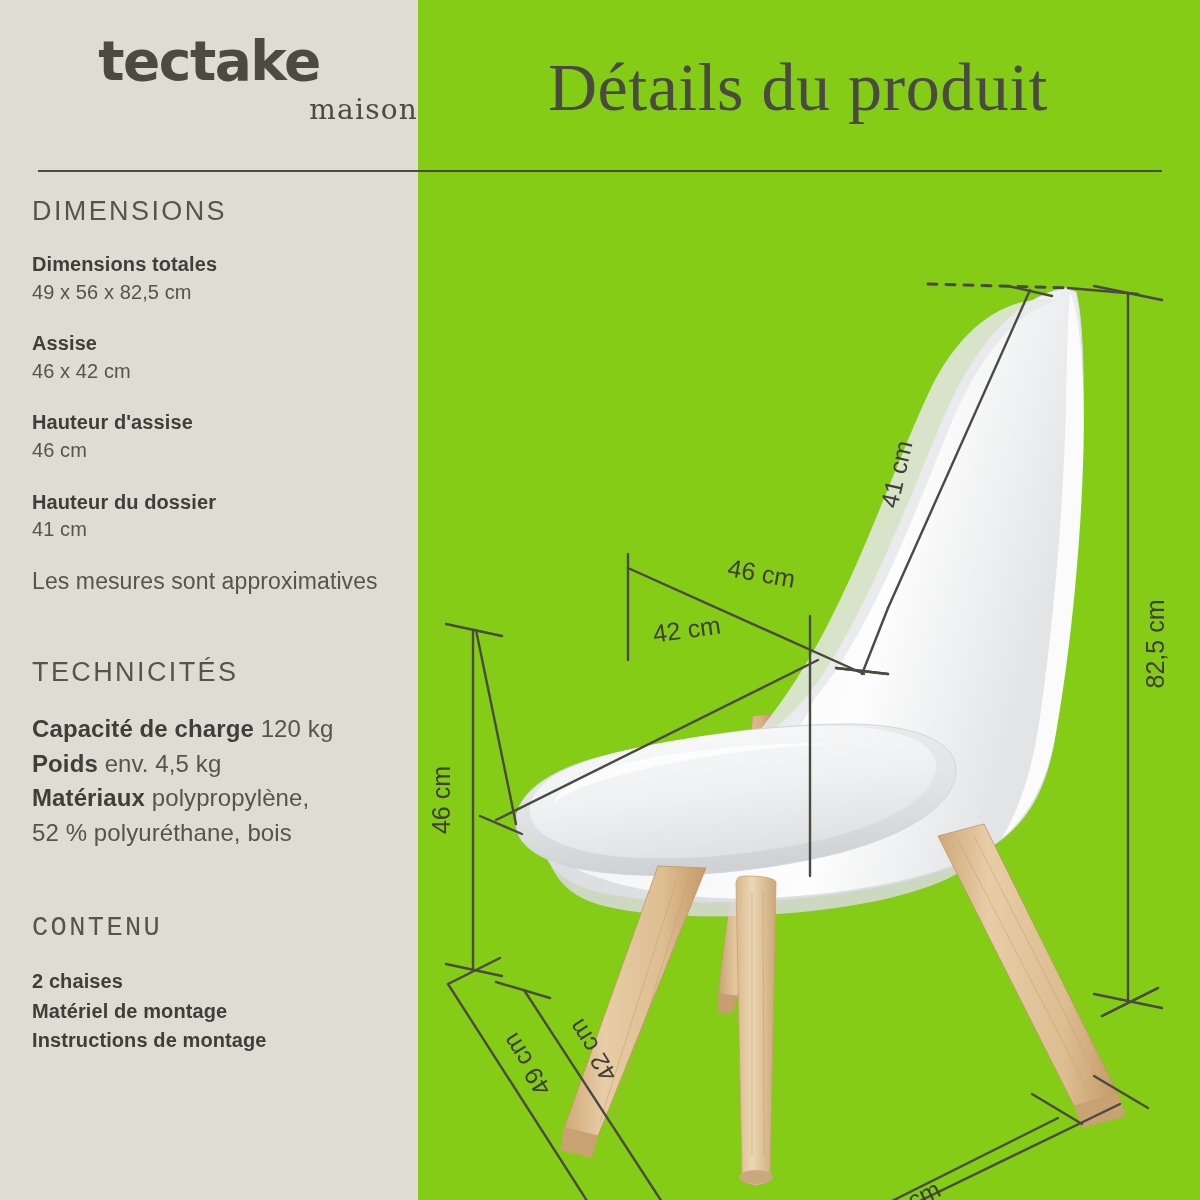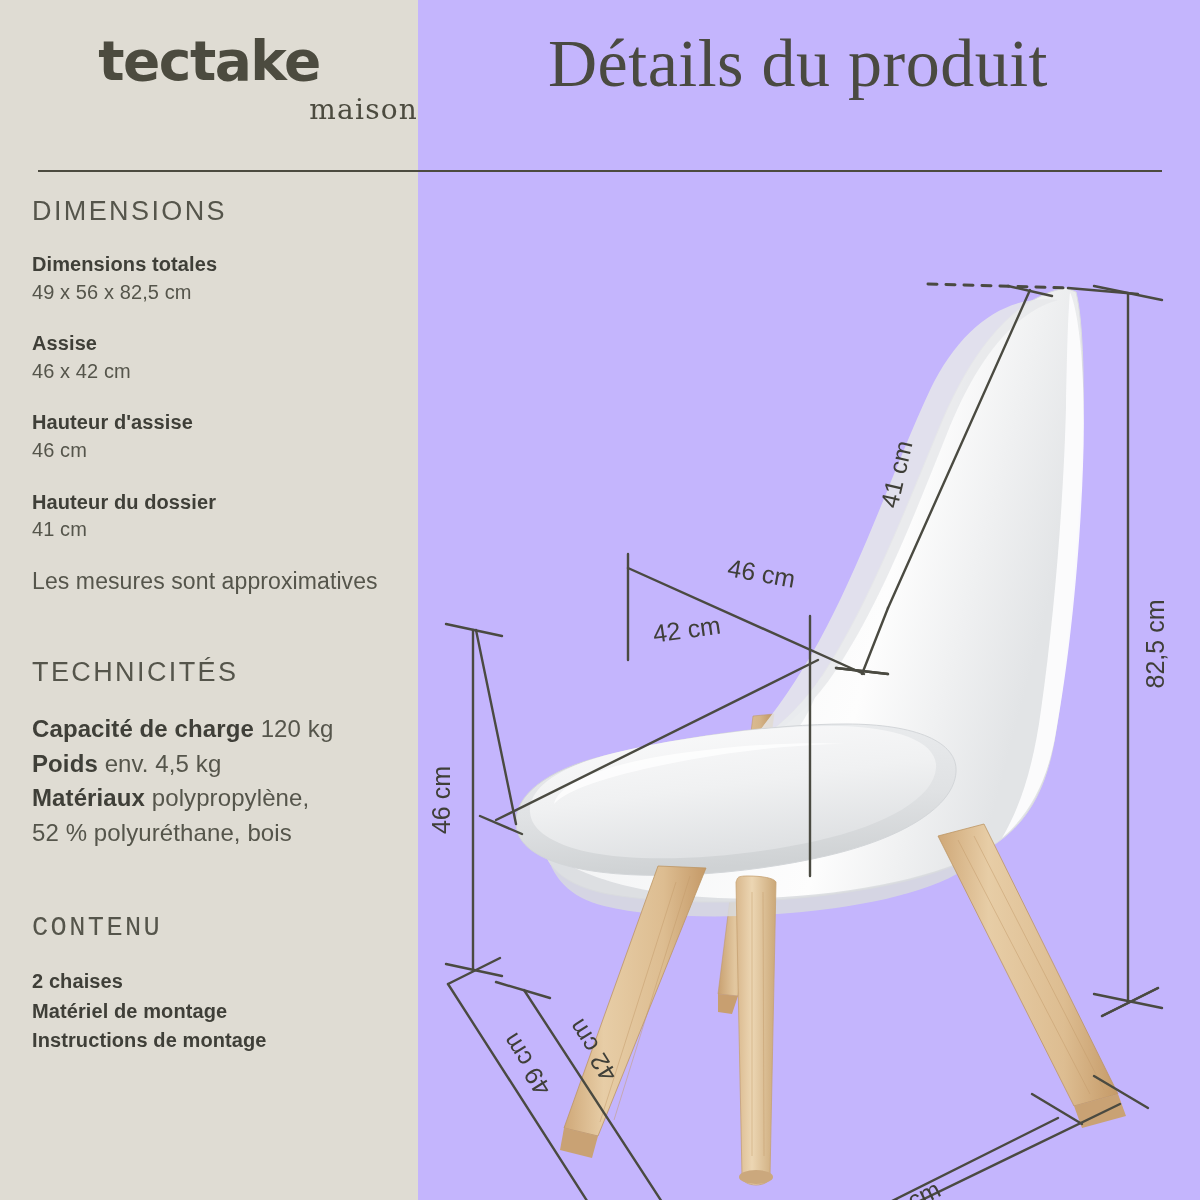--- a/index.html
+++ b/index.html
@@ -6,21 +6,21 @@
   body{
     width:1200px;height:1200px;
     background:#ffffff;
     font-family:"Liberation Sans", sans-serif;
     overflow:hidden;
     position:relative;
   }
   #page{
     position:absolute;inset:0;
     width:1200px;height:1200px;
-    background:#c4b5fd;
+    background:#84cc16;
   }
 
   
   .sidebar-panel{
     position:absolute;left:0;top:0;
     width:418px;height:1200px;
     background:#dfdcd3;
   }
 
   
@@ -46,21 +46,21 @@
     letter-spacing:1.2px;
     color:#4c4b3f;
     margin-top:4px;
     margin-left:54px;
     text-align:right;
   }
 
   
   .page-title{
     position:absolute;
-    left:418px;top:24px;width:760px;
+    left:418px;top:48px;width:760px;
     text-align:center;
     font-family:"Liberation Serif", serif;
     font-weight:400;
     font-size:68px;
     color:#4a4a41;
     letter-spacing:0.5px;
     white-space:nowrap;
   }
 
   

